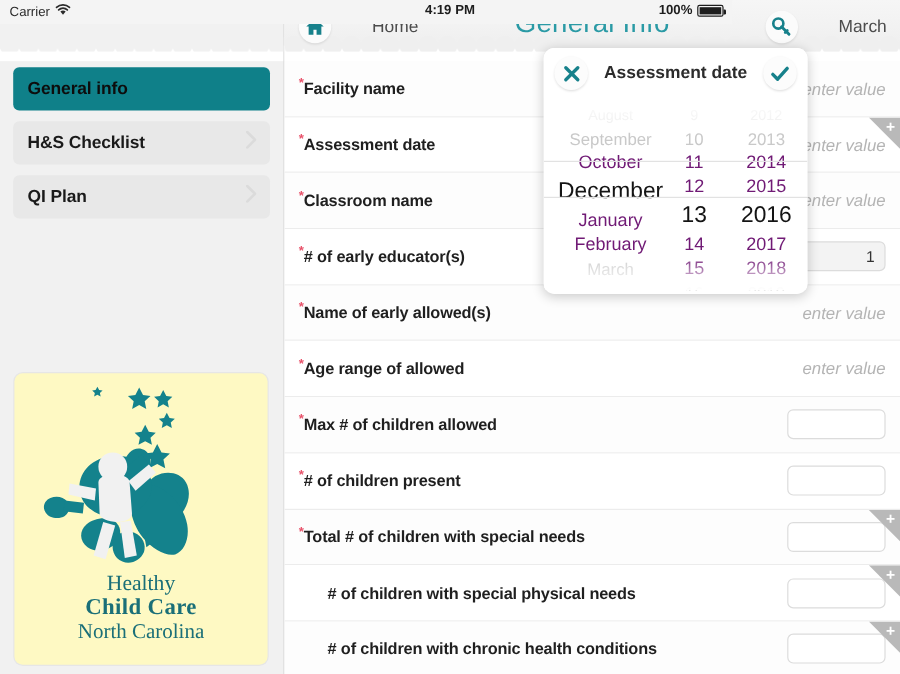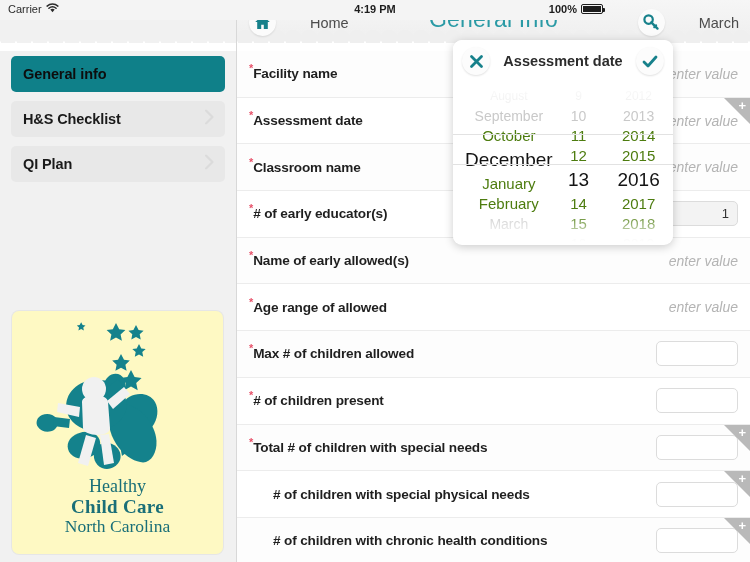--- a/index.html
+++ b/index.html
@@ -272,21 +272,21 @@
   }
   .wheel { flex: 1; position: relative; }
   .wheel.months { flex: 1.45; }
   .wheel.days   { flex: 0.75; }
   .wheel.years  { flex: 1.0; }
   .wheel ul { list-style: none; position: absolute; left: 0; top: 4px; width: 100%; }
   .wheel li {
     height: 20px; line-height: 20px;
     text-align: center;
     font-size: 15px;
-    color: #4d7c0f;
+    color: #701a75;
   }
   .wheel li.n2 { color: #d9d9d9; font-size: 12px; opacity: .55; }
   .wheel li.n1 { color: #c9c9c9; font-size: 14px; }
   .wheel li.sel {
     color: #141414;
     font-size: 19px;
     height: 28px; line-height: 28px;
   }
   .wheel.months li { text-align: center; padding-left: 12px; }
   .wheel.days li { text-align: center; }

